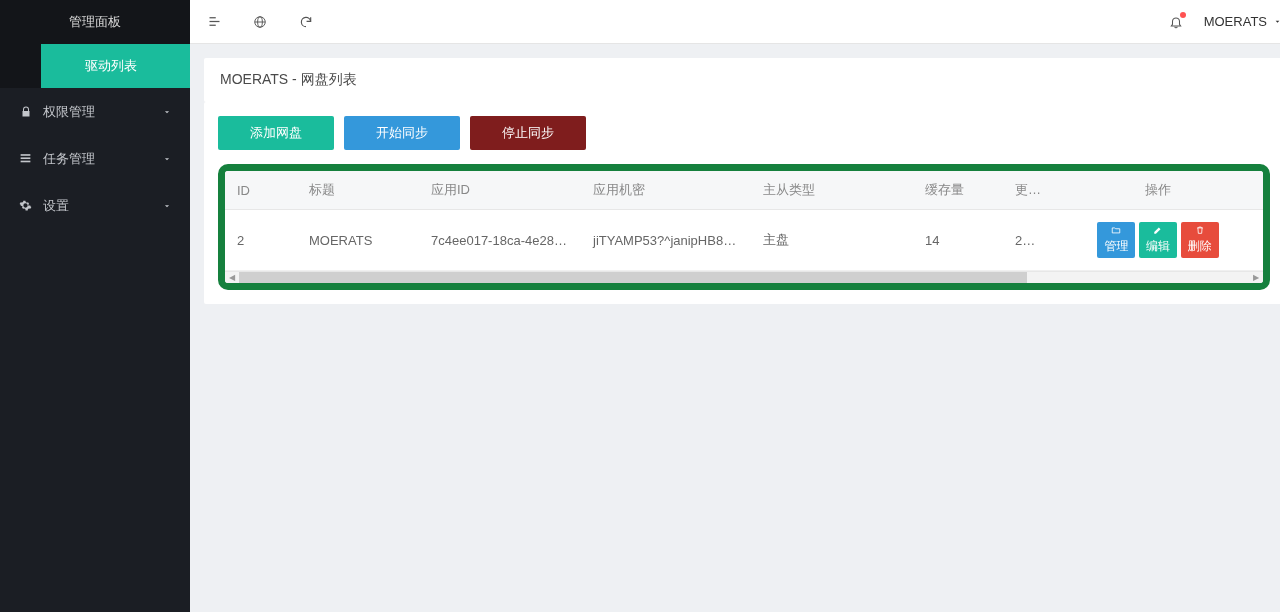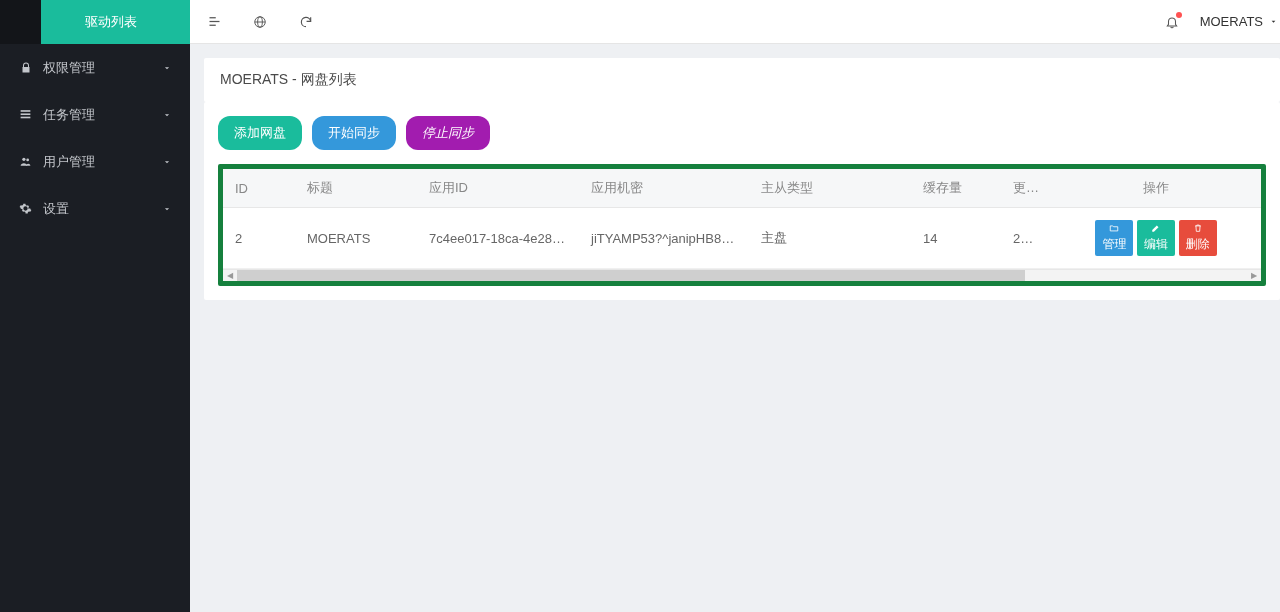--- a/index.html
+++ b/index.html
@@ -29,26 +29,26 @@
     .topbar-right { margin-left: auto; display: flex; align-items: center; gap: 20px; }
     .bell-wrap { position: relative; }
     .bell-dot { position: absolute; top: -2px; right: -2px; width: 6px; height: 6px; background: #ff5252; border-radius: 50%; }
     .user-drop { display: flex; align-items: center; gap: 6px; color: #333; cursor: pointer; font-size: 13px; }
     
     
     .content { padding: 14px; }
     .page-title { background: #fff; padding: 13px 16px; font-size: 14px; color: #4a4a4a; border-radius: 2px; }
     .panel { background: #fff; margin-top: 0; padding: 14px; border-radius: 2px; }
     .btn-row { display: flex; gap: 10px; margin-bottom: 14px; }
-    .btn { padding: 8px 16px; border: none; border-radius: 12px; color: #fff; font-size: 13px; cursor: pointer; }
+    .btn { padding: 8px 32px; border: none; border-radius: 2px; color: #fff; font-size: 13px; cursor: pointer; }
     .btn-green { background: #1abc9c; }
     .btn-blue { background: #3498db; }
-    .btn-orange { background: #a21caf; font-style: italic; }
-    
-    .table-wrap { border: 5px solid #15803d; border-radius: 2px; overflow: hidden; }
+    .btn-orange { background: #7f1d1d; }
+    
+    .table-wrap { border: 7px solid #15803d; border-radius: 10px; overflow: hidden; }
     .table-scroll { overflow-x: auto; }
     table { width: 100%; border-collapse: collapse; table-layout: fixed; }
     thead th { background: #f6f7f8; text-align: left; padding: 10px 12px; font-weight: normal; color: #888; font-size: 13px; border-bottom: 1px solid #e7e7e7; white-space: nowrap; overflow: hidden; text-overflow: ellipsis; }
     tbody td { padding: 12px 12px; color: #666; font-size: 13px; border-bottom: 1px solid #f0f0f0; white-space: nowrap; overflow: hidden; text-overflow: ellipsis; }
     .col-id { width: 72px; }
     .col-title { width: 122px; }
     .col-appid { width: 162px; }
     .col-secret { width: 170px; }
     .col-type { width: 162px; }
     .col-cache { width: 90px; }
@@ -68,20 +68,21 @@
     .hscroll .thumb { position: absolute; left: 0; width: 78%; height: 100%; background: #cfcfcf; }
     
     svg { display: block; }
   </style>
 </head>
 <body>
 
 <div class="app">
 
   <aside class="sidebar">
+    <div class="sidebar-header">管理面板</div>
     <ul class="sidebar-menu">
       <ul class="sidebar-sub">
         <li class="sidebar-item active">
           <span>驱动列表</span>
         </li>
       </ul>
       <li class="sidebar-item">
         <span class="icon">
           <svg viewBox="0 0 24 24" width="12" height="12" fill="currentColor">
               <path d="M6 10V7a6 6 0 1 1 12 0v3h1v11H5V10h1zm2 0h8V7a4 4 0 1 0-8 0v3z"></path>
@@ -96,36 +97,20 @@
       </li>
       <li class="sidebar-item">
         <span class="icon">
           <svg viewBox="0 0 24 24" width="13" height="13" fill="currentColor">
               <rect x="3" y="4" width="18" height="3"></rect>
               <rect x="3" y="10" width="18" height="3"></rect>
               <rect x="3" y="16" width="18" height="3"></rect>
             </svg>
         </span>
         <span>任务管理</span>
-        <span class="chevron">
-          <svg viewBox="0 0 24 24" width="10" height="10" fill="currentColor">
-              <path d="M7 10l5 5 5-5z"></path>
-            </svg>
-        </span>
-      </li>
-      <li class="sidebar-item">
-        <span class="icon">
-          <svg viewBox="0 0 24 24" width="13" height="13" fill="currentColor">
-              <circle cx="9" cy="8" r="3"></circle>
-              <circle cx="16" cy="9" r="2.5"></circle>
-              <path d="M3 20c0-3 3-5 6-5s6 2 6 5"></path>
-              <path d="M13 20c0-2.5 2-4 4-4s4 1.5 4 4"></path>
-            </svg>
-        </span>
-        <span>用户管理</span>
         <span class="chevron">
           <svg viewBox="0 0 24 24" width="10" height="10" fill="currentColor">
               <path d="M7 10l5 5 5-5z"></path>
             </svg>
         </span>
       </li>
       <li class="sidebar-item">
         <span class="icon">
           <svg viewBox="0 0 24 24" width="13" height="13" fill="currentColor">
               <path d="M12 8a4 4 0 1 0 0 8 4 4 0 0 0 0-8zm9 4a7 7 0 0 1-.1 1.2l2 1.6-2 3.4-2.4-.8a7 7 0 0 1-2 1.2l-.4 2.5h-4l-.4-2.5a7 7 0 0 1-2-1.2l-2.4.8-2-3.4 2-1.6A7 7 0 0 1 3 12c0-.4 0-.8.1-1.2l-2-1.6 2-3.4 2.4.8a7 7 0 0 1 2-1.2L7.9 3h4l.4 2.5a7 7 0 0 1 2 1.2l2.4-.8 2 3.4-2 1.6c.1.4.1.8.1 1.2z"></path>

